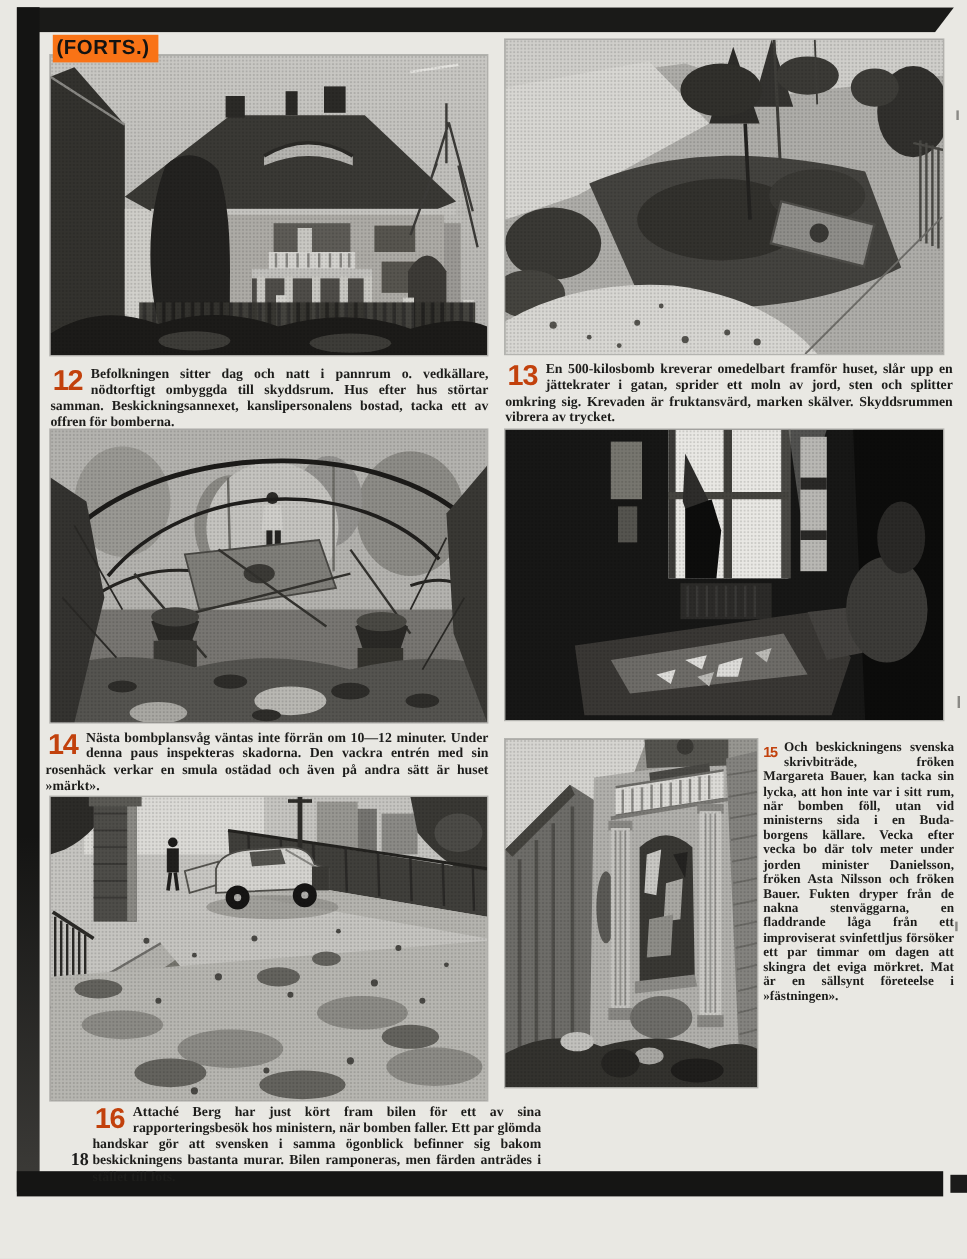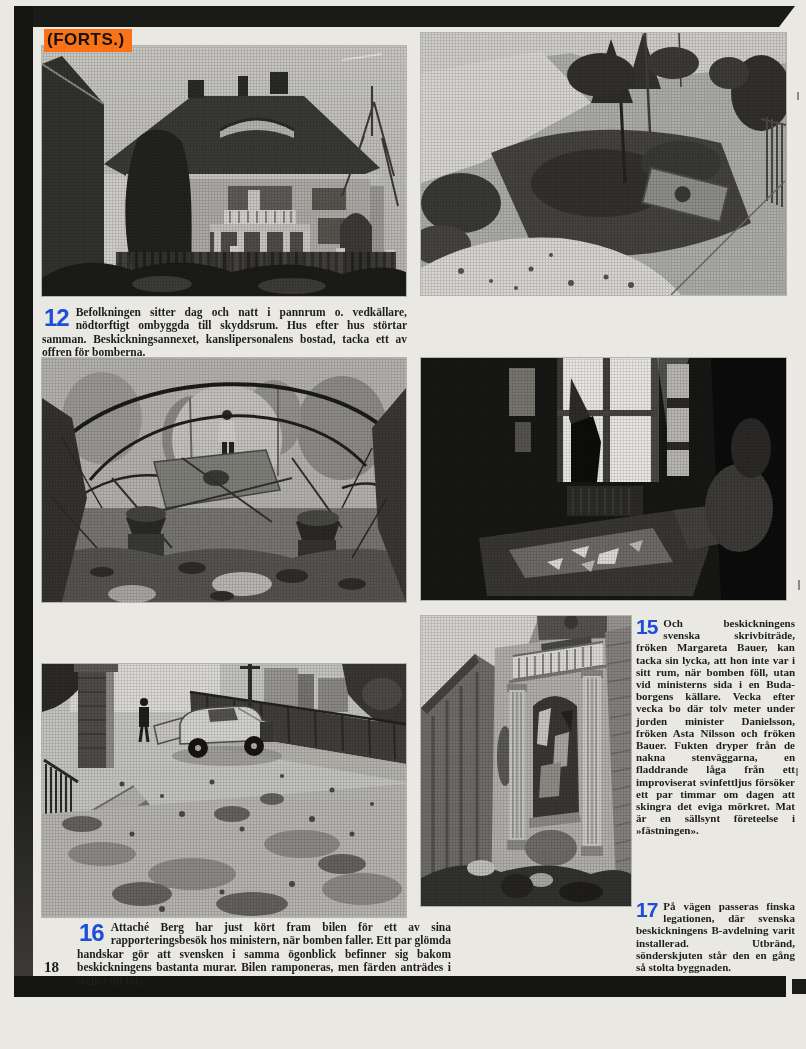--- a/index.html
+++ b/index.html
@@ -17,27 +17,27 @@
 
   
   .photo{position:absolute;overflow:hidden;outline:1px solid rgba(20,20,18,.25);background:#9a9995;margin:0;}
   .photo svg{display:block;width:100%;height:100%;}
   .ht{position:absolute;inset:0;pointer-events:none;
       background-image:radial-gradient(rgba(0,0,0,.13) 1px,rgba(0,0,0,0) 1.2px);
       background-size:3px 3px;}
 
   
   .cap{position:absolute;font:bold 11.5px/13.4px "Liberation Serif",serif;color:#1d1d1b;text-align:justify;}
-  .cap .n{float:left;font:bold 24px/21px "Liberation Sans",sans-serif;margin:1px 7px 0 2px;letter-spacing:-1px;color:#1d4ed8;}
+  .cap .n{float:left;font:bold 24px/21px "Liberation Sans",sans-serif;margin:1px 7px 0 2px;letter-spacing:-1px;color:#c2410c;}
   .cap.side{font-size:11px;line-height:12.2px;}
-  .cap.side .n{font-size:21px;line-height:18px;margin:1px 6px 0 0;}
+  .cap.side .n{font-size:12px;line-height:18px;margin:1px 6px 0 0;}
 
   .forts{position:absolute;left:44px;top:29px;background:#f97316;color:#131312;
     font:bold 17px/20px "Liberation Sans",sans-serif;letter-spacing:.5px;padding:1px 7px 2px 3px;}
-  .pageno{position:absolute;left:44px;top:959px;font:bold 15px "Liberation Serif",serif;color:#1c1c1b;}
+  .pageno{position:absolute;left:59px;top:959px;font:bold 15px "Liberation Serif",serif;color:#1c1c1b;}
 </style>
 </head>
 <body>
 
 <div id="page">
 
   <div class="top-bar"></div>
   <div class="left-bar"></div>
   <div class="bottom-bar"></div>
   <div class="bottom-nub"></div>
@@ -158,20 +158,23 @@
       <line x1="340" y1="86" x2="365" y2="92" stroke="#4b4a46" stroke-width="2"></line>
       <line x1="364" y1="148" x2="250" y2="262" stroke="#6e6d69" stroke-width="1.5"></line>
     </svg>
     <div class="ht"></div>
   </figure>
 
   <div class="cap" style="left:42px;top:306px;width:365px;">
     <span class="n">12</span><span>Befolkningen sitter dag och natt i pannrum o. vedkällare, nödtorftigt ombyggda till skyddsrum. Hus efter hus störtar samman. Beskicknings­annexet, kanslipersonalens bostad, tacka ett av offren för bomberna.</span>
   </div>
 
+  <div class="cap" style="left:421px;top:302px;width:373px;">
+    <span class="n">13</span><span>En 500-kilosbomb kreverar omedelbart framför huset, slår upp en jättekrater i gatan, sprider ett moln av jord, sten och splitter omkring sig. Krevaden är fruktansvärd, marken skälver. Skyddsrummen vibrera av trycket.</span>
+  </div>
 
   <figure class="photo" style="left:42px;top:358px;width:364px;height:244px;">
     <svg viewBox="0 0 364 244" preserveAspectRatio="none">
       <rect width="364" height="150" fill="#b4b3af"></rect>
       <rect y="150" width="364" height="94" fill="#787672"></rect>
       <ellipse cx="60" cy="60" rx="40" ry="46" fill="#9a9994"></ellipse>
       <ellipse cx="300" cy="70" rx="45" ry="52" fill="#8d8c87"></ellipse>
       <ellipse cx="150" cy="80" rx="30" ry="42" fill="#8b8a85"></ellipse>
       <ellipse cx="232" cy="60" rx="28" ry="38" fill="#949390"></ellipse>
       <ellipse cx="185" cy="82" rx="55" ry="55" fill="#c5c4c0"></ellipse>
@@ -260,20 +263,23 @@
       <g fill="#bcbbb7">
         <polygon points="208,186 222,182 218,194"></polygon>
         <polygon points="160,206 174,202 170,214"></polygon>
       </g>
       <ellipse cx="318" cy="150" rx="34" ry="44" fill="#3c3b38"></ellipse>
       <ellipse cx="330" cy="90" rx="20" ry="30" fill="#2a2927"></ellipse>
     </svg>
     <div class="ht"></div>
   </figure>
 
+  <div class="cap" style="left:38px;top:609px;width:369px;">
+    <span class="n">14</span><span>Nästa bombplansvåg väntas inte förrän om 10—12 minuter. Under denna paus inspekteras skadorna. Den vackra entrén med sin rosenhäck verkar en smula ostädad och även på andra sätt är huset »märkt».</span>
+  </div>
 
   <figure class="photo" style="left:42px;top:664px;width:364px;height:253px;">
     <svg viewBox="0 0 364 253" preserveAspectRatio="none">
       <rect width="364" height="253" fill="#c6c5c1"></rect>
       <rect x="28" width="150" height="48" fill="#dcdbd7"></rect>
       <path d="M0,0 L52,0 Q40,30 12,44 L0,48 Z" fill="#2c2b28"></path>
       <rect x="222" y="4" width="34" height="44" fill="#989792"></rect>
       <rect x="256" y="10" width="16" height="38" fill="#767571"></rect>
       <rect x="276" y="14" width="30" height="34" fill="#8b8a86"></rect>
       <path d="M300,0 L364,0 L364,72 Q330,60 306,30 Z" fill="#393834"></path>
@@ -444,23 +450,20 @@
       <ellipse cx="160" cy="276" rx="22" ry="10" fill="#1f1e1c"></ellipse>
       <ellipse cx="96" cy="270" rx="16" ry="12" fill="#262522"></ellipse>
     </svg>
     <div class="ht"></div>
   </figure>
 
   <div class="cap side" style="left:636px;top:617px;width:159px;">
     <span class="n">15</span><span>Och beskickningens svenska skrivbiträde, fröken Margareta Bauer, kan tacka sin lycka, att hon inte var i sitt rum, när bomben föll, utan vid ministerns sida i en Buda-borgens källare. Vecka efter vecka bo där tolv meter under jorden minister Danielsson, fröken Asta Nilsson och fröken Bauer. Fukten dryper från de nakna stenväggarna, en fladdrande låga från ett improviserat svinfettljus försöker ett par timmar om dagen att skingra det eviga mörkret. Mat är en sällsynt företeelse i »fästningen».</span>
   </div>
 
-  <div class="cap side" style="left:636px;top:900px;width:159px;">
-    <span class="n">17</span><span>På vägen passeras finska legationen, där svenska beskickningens B-avdelning varit installerad. Utbränd, sönderskjuten står den en gång så stolta byggnaden.</span>
-  </div>
 
   <div class="cap" style="left:36px;top:921px;width:374px;margin-left:41px;">
     <span class="n">16</span><span>Attaché Berg har just kört fram bilen för ett av sina rapporteringsbesök hos ministern, när bomben faller. Ett par glömda handskar gör att svensken i samma ögonblick befinner sig bakom beskickningens bastanta murar. Bilen ramponeras, men färden anträdes i stället till fots.</span>
   </div>
 
   <div class="forts">(FORTS.)</div>
   <div class="pageno">18</div>
 
 </div>
 

